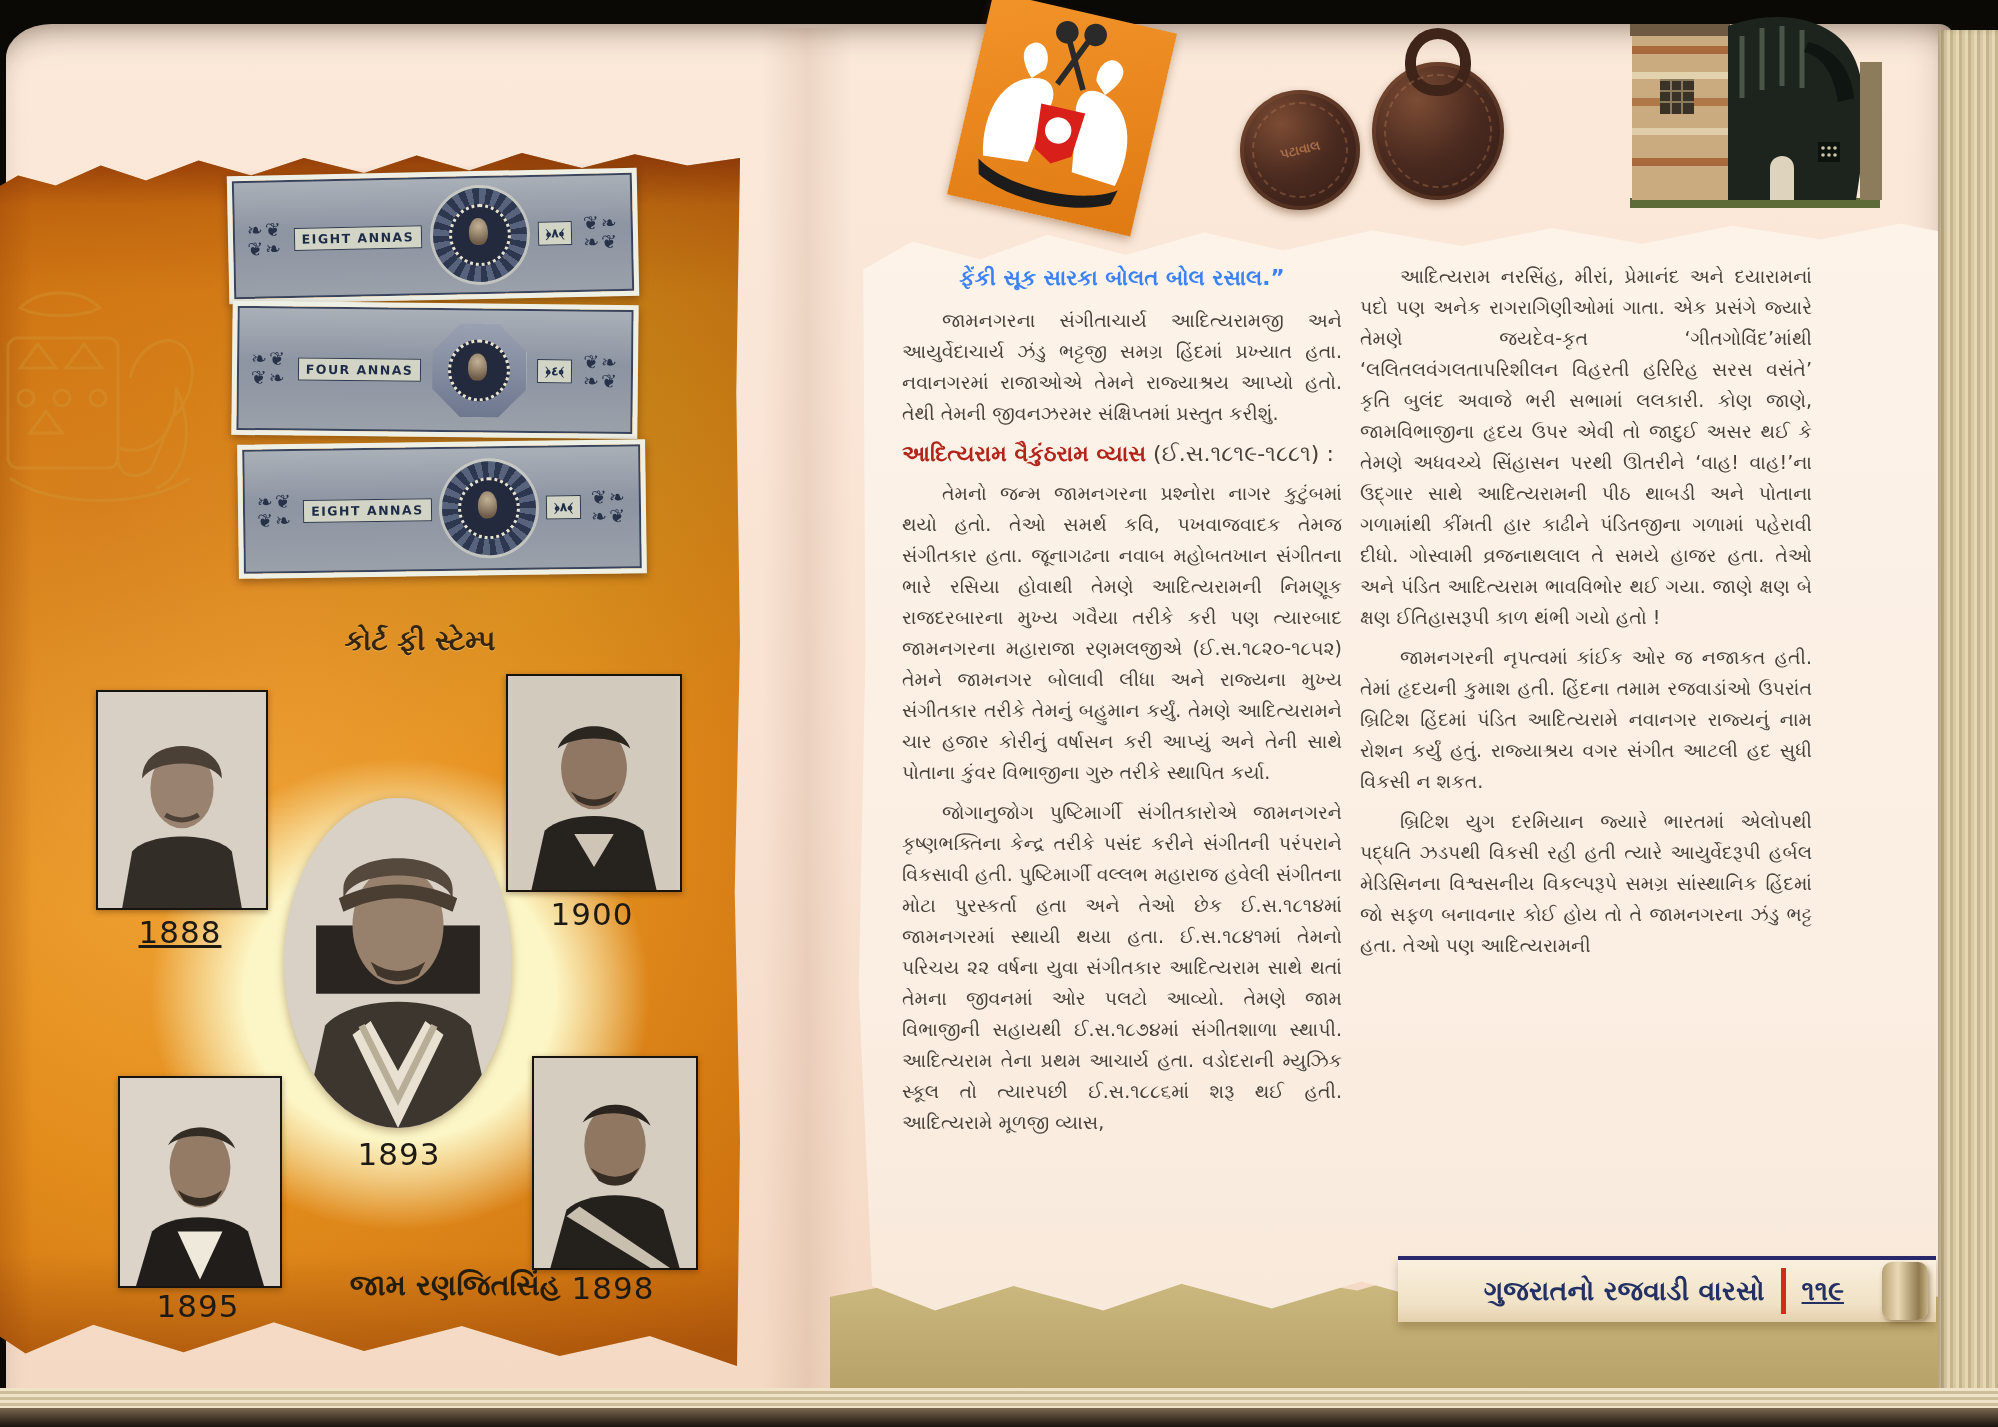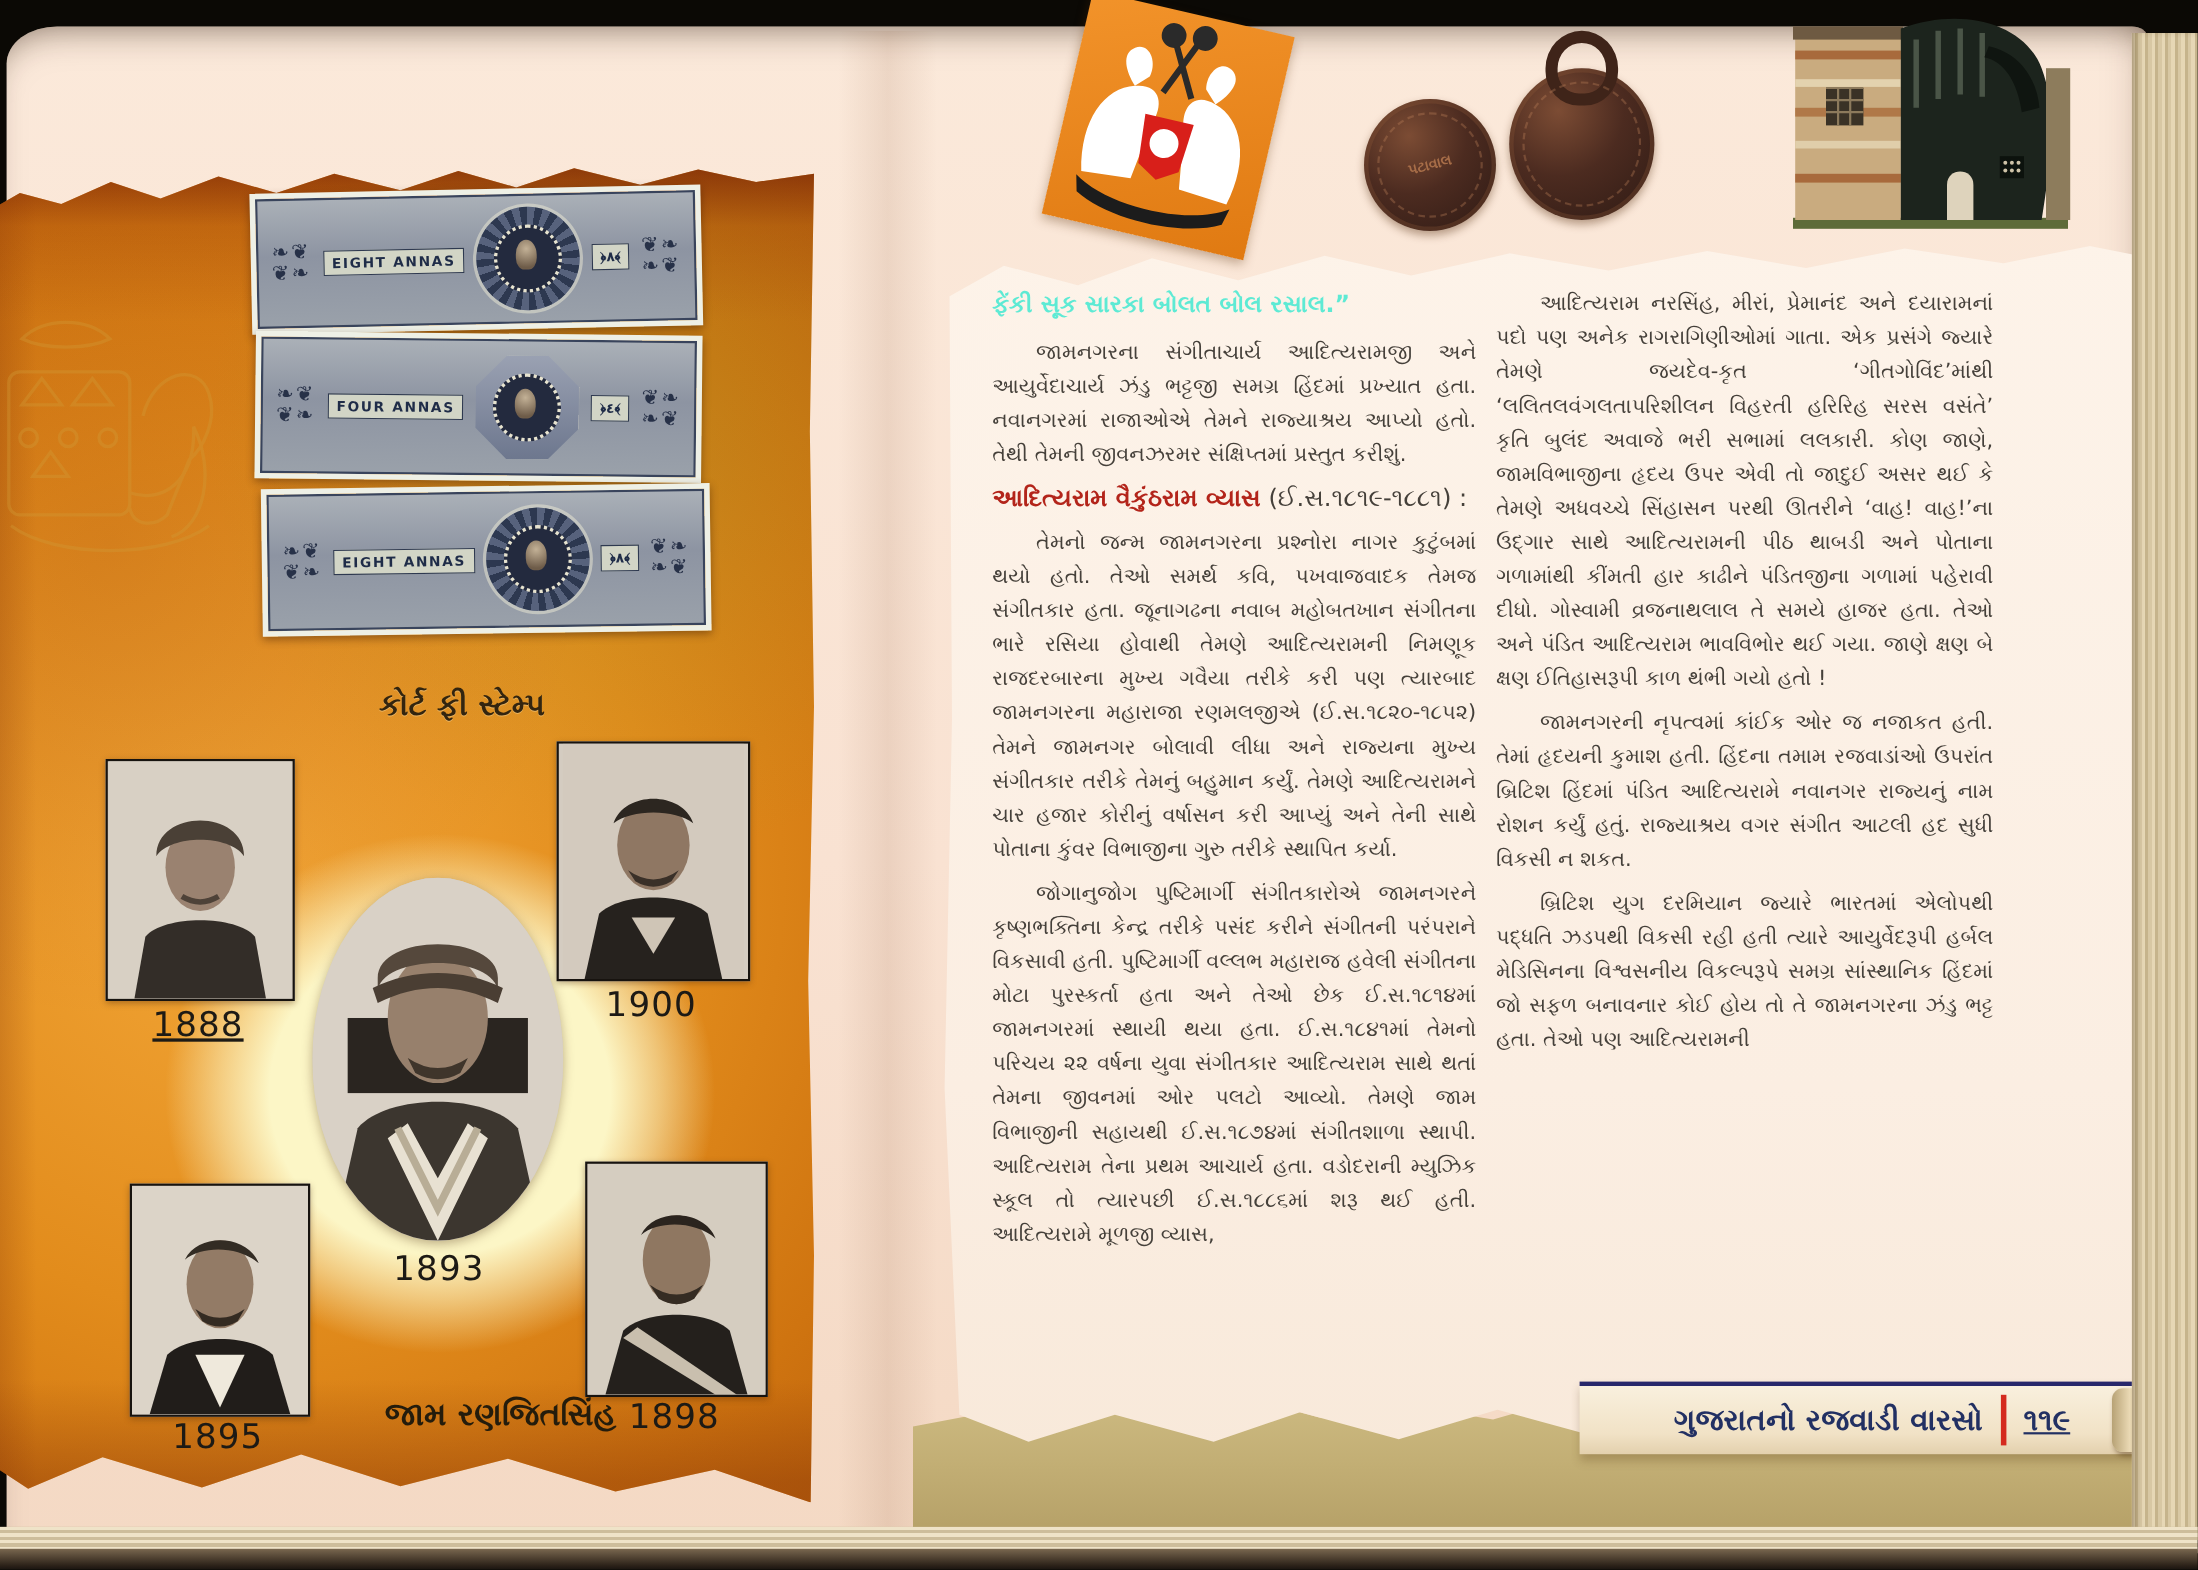--- a/index.html
+++ b/index.html
@@ -109,27 +109,27 @@
     left:834px;top:208px;width:1122px;height:1116px;z-index:5;
     background:linear-gradient(180deg,#fdf3e9 0%,#fbeee2 70%,#f8e9da 100%);
     clip-path:polygon(2.6% 5.5%,7% 3%,13% 4.6%,19% 2.4%,26% 4.2%,33% 2.2%,40% 3.8%,48% 2%,56% 3.4%,64% 1.8%,72% 3.2%,80% 1.6%,88% 2.8%,95% 1.4%,100% 2.4%,100% 98%,94% 96.4%,87% 98.6%,79% 96%,71% 98.2%,63% 95.8%,55% 98.4%,47% 96.2%,39% 98.6%,31% 96.4%,24% 98.8%,16% 96.6%,9% 98.8%,3.4% 96.6%,2.2% 70%,2.8% 40%);
     filter:drop-shadow(0 7px 9px rgba(120,75,40,.38));
   }
 
   
   .col{z-index:6;color:#45403a;font-size:19px;line-height:31px;text-align:justify;}
   .col p{margin:9px 0;text-indent:2.1em;}
   .col p.noindent{text-indent:0;}
-  .quote-line{color:#5eead4;font-weight:bold;font-size:21.5px;text-align:left;text-indent:0 !important;margin:0 0 12px 0 !important;}
+  .quote-line{color:#3b82f6;font-weight:bold;font-size:21.5px;text-align:center;text-indent:0 !important;margin:0 0 12px 0 !important;}
   .sec-heading{margin:16px 0 8px 0;text-indent:0 !important;font-size:22px;}
   .sec-heading .hname{color:#b3241a;font-weight:bold;}
   .sec-heading .hdates{color:#45403a;font-weight:normal;}
 
   
-  .ribbon{left:1436px;top:1256px;width:538px;height:66px;z-index:6;
+  .ribbon{left:1398px;top:1256px;width:538px;height:66px;z-index:6;
     background:linear-gradient(180deg,#f9f0de 0%,#f1e2c6 70%,#e3d0ad 100%);
     border-top:4px solid #28286b;
     display:flex;align-items:center;justify-content:flex-end;gap:16px;padding-right:92px;box-sizing:border-box;
     box-shadow:0 6px 8px rgba(100,70,30,.3);}
   .ribbon .ftitle{color:#223063;font-weight:bold;font-size:27px;white-space:nowrap;}
   .ribbon .fbar{width:5px;height:46px;background:#d42a1e;}
   .ribbon .fpage{color:#223063;font-weight:bold;font-size:27px;text-decoration:underline;}
   .ribbon-roll{position:absolute;right:8px;top:2px;width:46px;height:58px;border-radius:10px;
     background:linear-gradient(90deg,#b7a275 0%,#ead9b4 35%,#8f7a4e 80%,#c9b586 100%);
     box-shadow:2px 3px 5px rgba(80,50,15,.45);}

